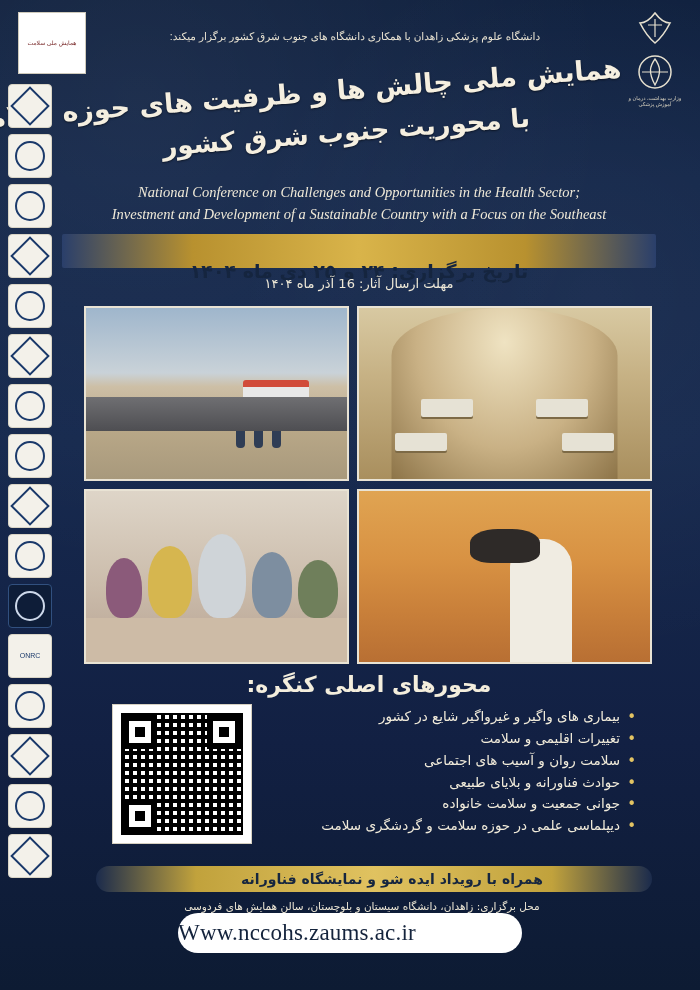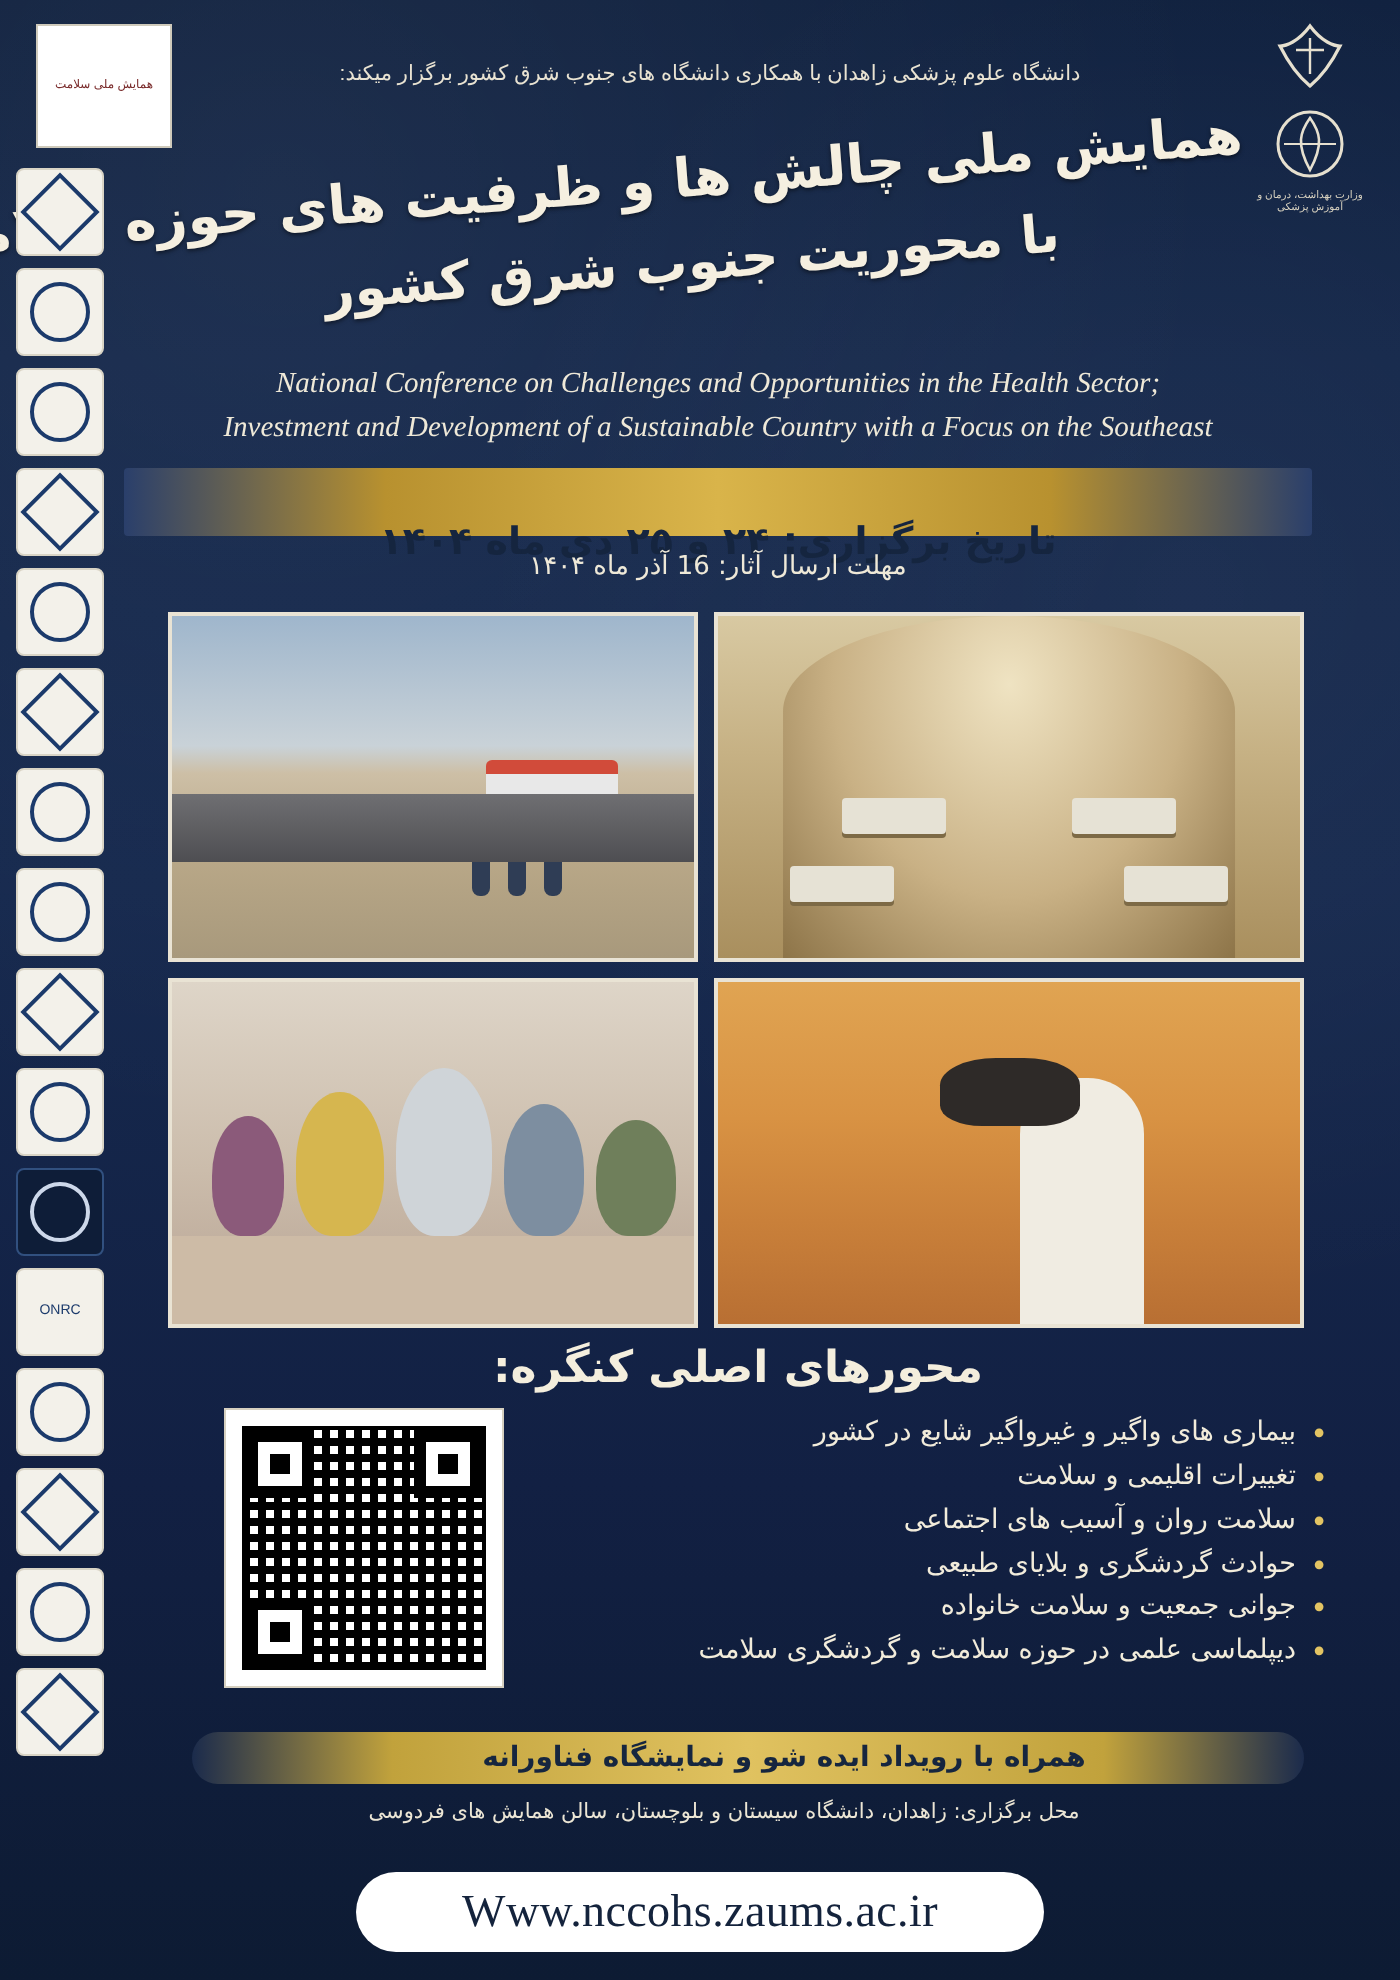--- a/index.html
+++ b/index.html
@@ -229,21 +229,21 @@
     top: 672px; left: 84px; right: 46px;
     text-align: center;
     color: #f4eedd;
     font-family: "DejaVu Sans", sans-serif;
     font-size: 22px;
     font-weight: 700;
     direction: rtl;
   }
   .topics {
     position: absolute;
-    top: 706px; right: 36px;
+    top: 706px; right: 64px;
     width: 382px;
     direction: rtl;
     color: #f2ecdb;
     font-family: "DejaVu Sans", sans-serif;
     font-size: 13.5px;
     line-height: 1.62;
   }
   .topics li { list-style: none; position: relative; padding-right: 16px; text-align: right; }
   .topics li:before {
     content: "•";
@@ -295,25 +295,25 @@
     left: 70px; right: 46px; top: 898px;
     text-align: center;
     color: #ece6d5;
     font-family: "DejaVu Sans", sans-serif;
     font-size: 10.5px;
     line-height: 1.55;
     direction: rtl;
   }
   .url-pill {
     position: absolute;
-    left: 178px; top: 936px;
+    left: 178px; top: 913px;
     width: 344px; height: 40px;
     background: #fff;
     border-radius: 20px;
-    display: flex; align-items: center; justify-content: center;
+    display: flex; align-items: center; 
   }
   .url-pill span {
     font-family: "Liberation Serif", serif;
     font-size: 23px;
     color: #14233c;
     letter-spacing: .2px;
   }
 </style>
 </head>
 <body>
@@ -440,21 +440,21 @@
       <div class="head"></div>
 
     </div>
   </div>
 
   <div class="topics-head">محورهای اصلی کنگره:</div>
   <ul class="topics">
     <li>بیماری های واگیر و غیرواگیر شایع در کشور</li>
     <li>تغییرات اقلیمی و سلامت</li>
     <li>سلامت روان و آسیب های اجتماعی</li>
-    <li>حوادث گردشگری و بلایای طبیعی</li>
+    <li>حوادث فناورانه و بلایای طبیعی</li>
     <li>جوانی جمعیت و سلامت خانواده</li>
     <li>دیپلماسی علمی در حوزه سلامت و گردشگری سلامت</li>
   </ul>
 
   <div class="qr-box">
     <div class="qr">
       <span class="eye e1">
           <i></i>
         </span>
       <span class="eye e2">

